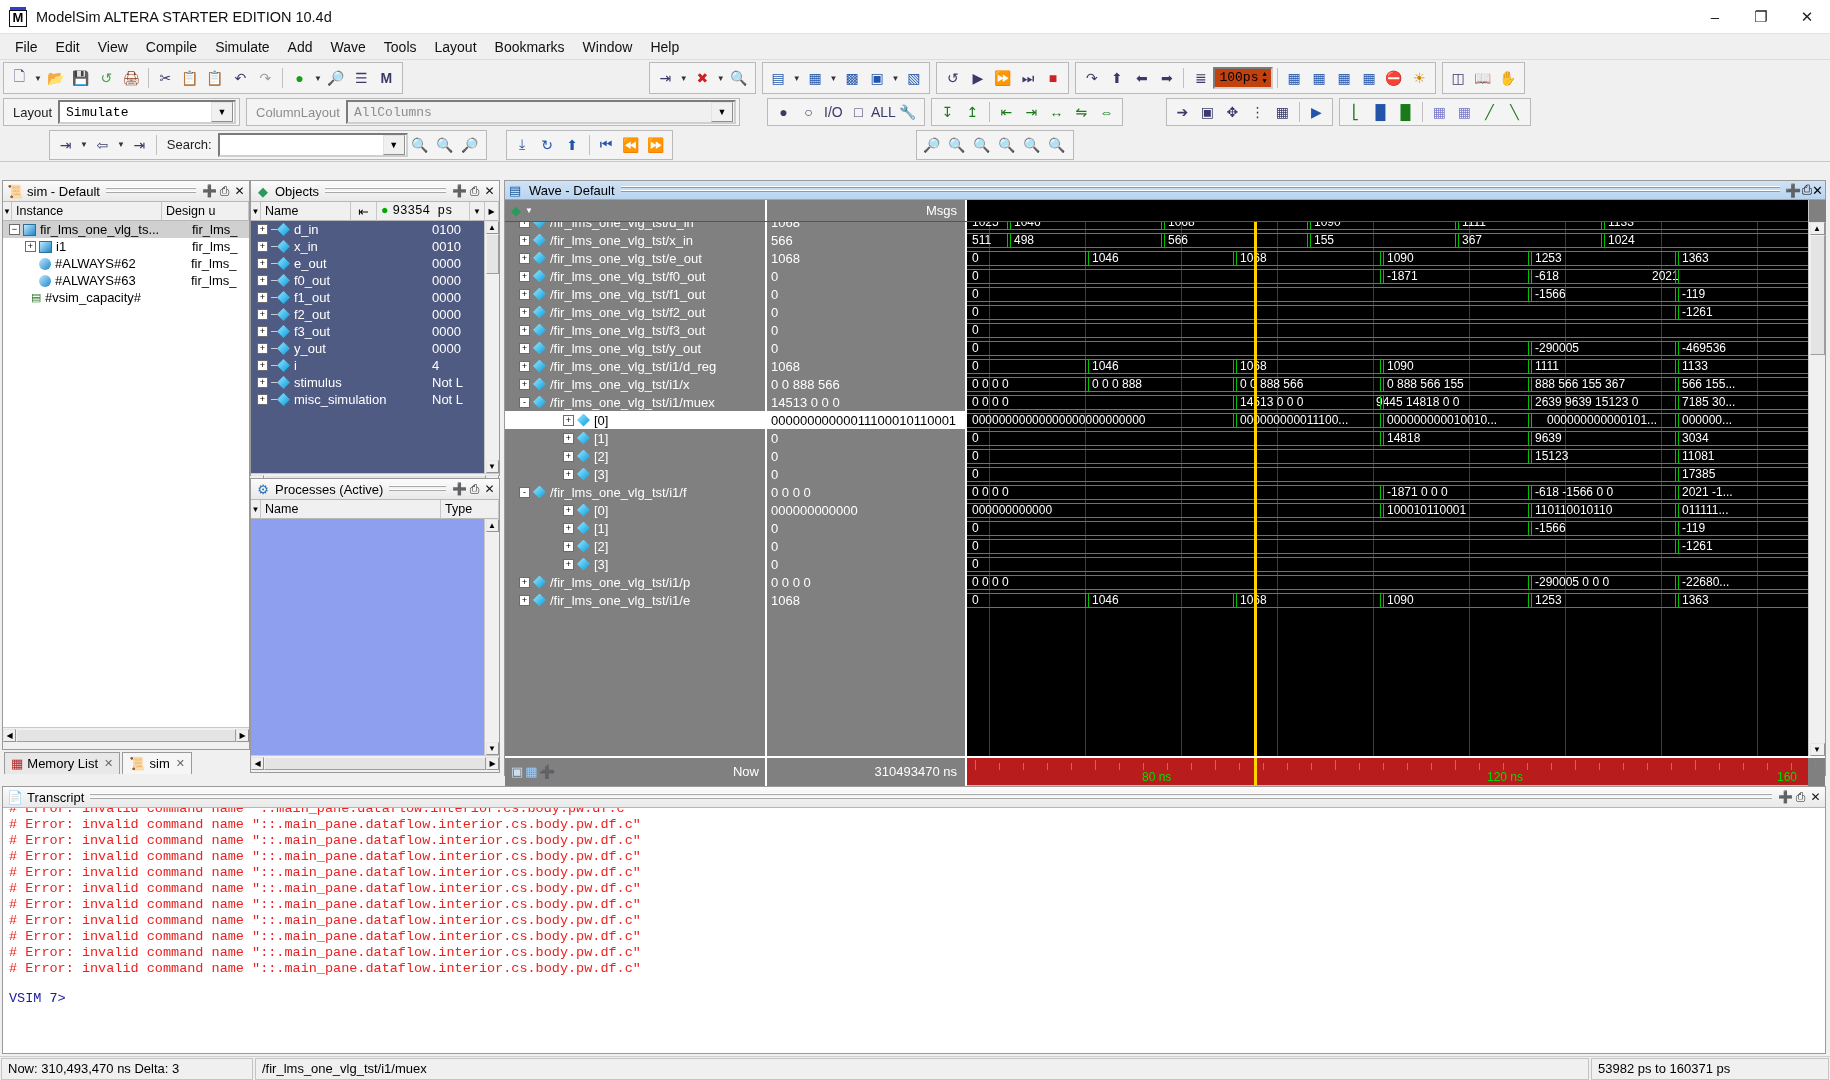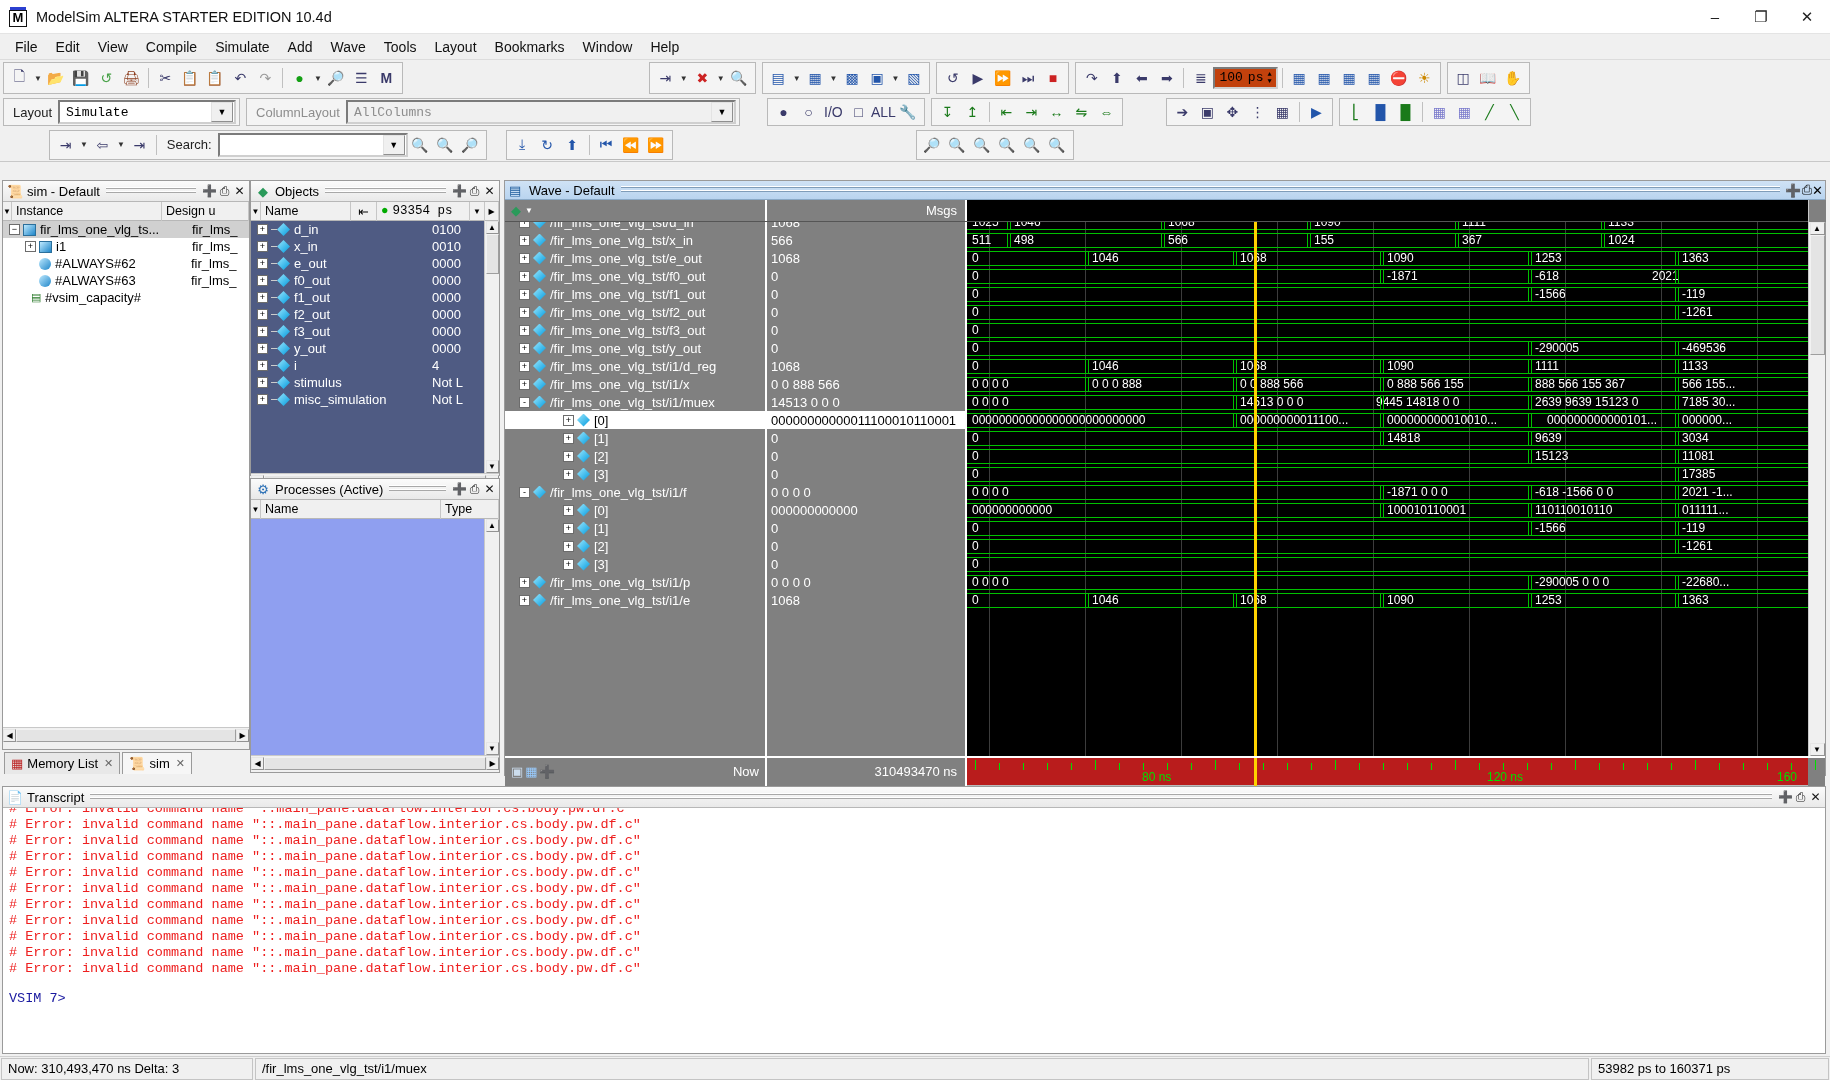--- a/index.html
+++ b/index.html
@@ -201,21 +201,21 @@
 
   <div class="tbgroup">
     <div class="tbtn">↷</div>
     <div class="tbtn">⬆</div>
     <div class="tbtn">⬅</div>
     <div class="tbtn">➡</div>
     <div class="tsep"></div>
     <div class="tbtn">≣</div>
     <div class="tfield" style="min-width:52px;justify-content:flex-end;">
       <span>100</span>
-      <span style="margin-left:5px">ps</span>
+      <span style="">ps</span>
       <span style="display:flex;flex-direction:column;margin-left:4px;">
         <span style="font-size:7px;line-height:7px">▲</span>
         <span style="font-size:7px;line-height:7px">▼</span>
       </span>
     </div>
     <div class="tsep"></div>
     <div class="tbtn" style="color:#2255aa">▦</div>
     <div class="tbtn" style="color:#2255aa">▦</div>
     <div class="tbtn" style="color:#2255aa">▦</div>
     <div class="tbtn" style="color:#2255aa">▦</div>

